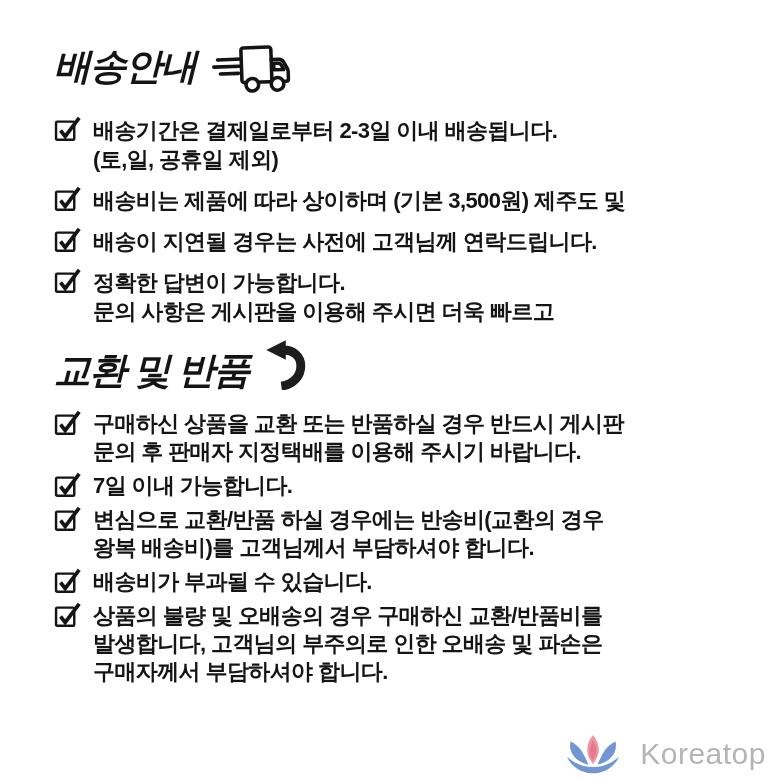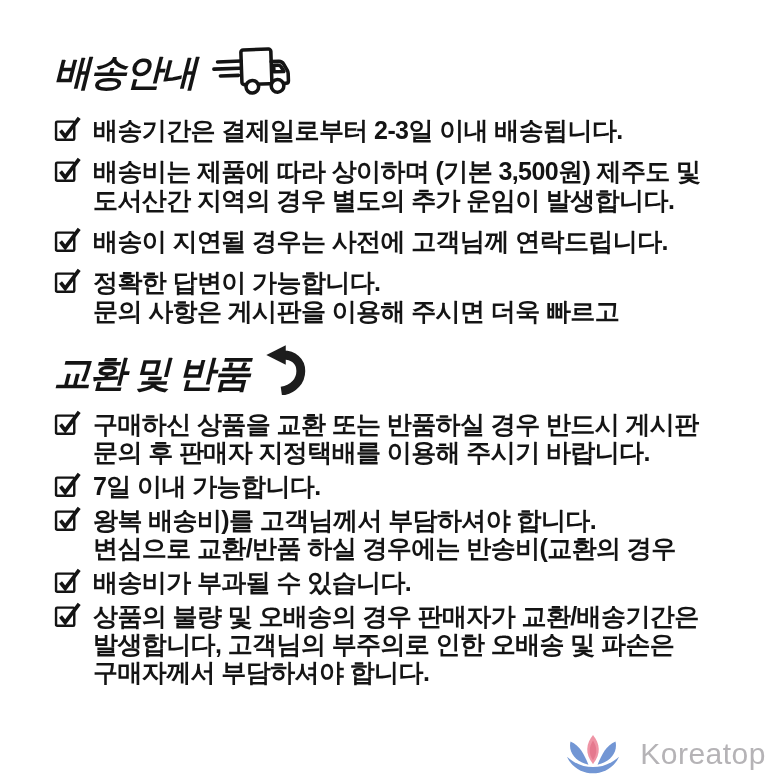--- a/index.html
+++ b/index.html
@@ -11,21 +11,21 @@
     overflow: hidden;
   }
   .page {
     position: relative;
     width: 780px;
     height: 780px;
     padding: 44px 36px 0 54px;
   }
   .section-header {
     display: flex;
-    align-items: center;
+    align-items: flex-start;
   }
   .section-header.first { height: 58px; margin-bottom: 14px; }
   .section-header.second { height: 52px; margin-bottom: 10px; margin-top: 22px; }
   .section-title {
     font-size: 37px;
     font-weight: 800;
     font-style: italic;
     letter-spacing: -1.5px;
     line-height: 1.25;
     white-space: nowrap;
@@ -36,21 +36,21 @@
   .checklist { display: block; }
   .check-item {
     display: flex;
     align-items: flex-start;
     gap: 11px;
     margin-bottom: 12px;
   }
   .sec2 .check-item { margin-bottom: 6px; }
   .checkbox { flex: none; width: 28px; height: 28px; margin-top: 0; }
   .item-text {
-    font-size: 25px;
+    font-size: 22px;
     font-weight: 600;
     line-height: 29px;
     letter-spacing: -0.6px;
   }
   .sec2 .item-text { line-height: 28px; }
   .item-text .line { display: block; white-space: nowrap; }
   .footer-logo {
     position: absolute;
     right: 14px;
     bottom: 6px;
@@ -92,33 +92,33 @@
     <div class="checklist">
   <div class="check-item">
     <span class="checkbox">
       <svg width="28" height="28" viewBox="0 0 30 30" fill="none">
         <rect x="2.2" y="6" width="19.5" height="19.5" rx="1.2" stroke="#141414" stroke-width="2.6"></rect>
         <path d="M7 15.5 L12 21.8 L27 2" stroke="#141414" stroke-width="4" fill="none"></path>
       </svg>
     </span>
     <span class="item-text">
             <span class="line">배송기간은 결제일로부터 2-3일 이내 배송됩니다.</span>
+            <span class="line">(토,일, 공휴일 제외)</span>
           </span>
   </div>
 
   <div class="check-item">
     <span class="checkbox">
       <svg width="28" height="28" viewBox="0 0 30 30" fill="none">
         <rect x="2.2" y="6" width="19.5" height="19.5" rx="1.2" stroke="#141414" stroke-width="2.6"></rect>
         <path d="M7 15.5 L12 21.8 L27 2" stroke="#141414" stroke-width="4" fill="none"></path>
       </svg>
     </span>
     <span class="item-text">
             <span class="line">배송비는 제품에 따라 상이하며 (기본 3,500원) 제주도 및</span>
-            <span class="line">도서산간 지역의 경우 별도의 추가 운임이 발생합니다.</span>
           </span>
   </div>
 
   <div class="check-item">
     <span class="checkbox">
       <svg width="28" height="28" viewBox="0 0 30 30" fill="none">
         <rect x="2.2" y="6" width="19.5" height="19.5" rx="1.2" stroke="#141414" stroke-width="2.6"></rect>
         <path d="M7 15.5 L12 21.8 L27 2" stroke="#141414" stroke-width="4" fill="none"></path>
       </svg>
     </span>
@@ -179,22 +179,22 @@
   </div>
 
   <div class="check-item">
     <span class="checkbox">
       <svg width="28" height="28" viewBox="0 0 30 30" fill="none">
         <rect x="2.2" y="6" width="19.5" height="19.5" rx="1.2" stroke="#141414" stroke-width="2.6"></rect>
         <path d="M7 15.5 L12 21.8 L27 2" stroke="#141414" stroke-width="4" fill="none"></path>
       </svg>
     </span>
     <span class="item-text">
+            <span class="line">변심으로 교환/반품 하실 경우에는 반송비(교환의 경우</span>
             <span class="line">왕복 배송비)를 고객님께서 부담하셔야 합니다.</span>
-            <span class="line">변심으로 교환/반품 하실 경우에는 반송비(교환의 경우</span>
           </span>
   </div>
 
   <div class="check-item">
     <span class="checkbox">
       <svg width="28" height="28" viewBox="0 0 30 30" fill="none">
         <rect x="2.2" y="6" width="19.5" height="19.5" rx="1.2" stroke="#141414" stroke-width="2.6"></rect>
         <path d="M7 15.5 L12 21.8 L27 2" stroke="#141414" stroke-width="4" fill="none"></path>
       </svg>
     </span>
@@ -204,21 +204,21 @@
   </div>
 
   <div class="check-item">
     <span class="checkbox">
       <svg width="28" height="28" viewBox="0 0 30 30" fill="none">
         <rect x="2.2" y="6" width="19.5" height="19.5" rx="1.2" stroke="#141414" stroke-width="2.6"></rect>
         <path d="M7 15.5 L12 21.8 L27 2" stroke="#141414" stroke-width="4" fill="none"></path>
       </svg>
     </span>
     <span class="item-text">
-            <span class="line">상품의 불량 및 오배송의 경우 판매자가 교환/배송기간은</span>
+            <span class="line">상품의 불량 및 오배송의 경우 구매하신 교환/반품비를</span>
             <span class="line">발생합니다, 고객님의 부주의로 인한 오배송 및 파손은</span>
             <span class="line">구매자께서 부담하셔야 합니다.</span>
           </span>
   </div>
 </div>
   </div>
 
   <div class="footer-logo">
     <span>
       <svg width="54" height="40" viewBox="0 0 60 44" fill="none">

